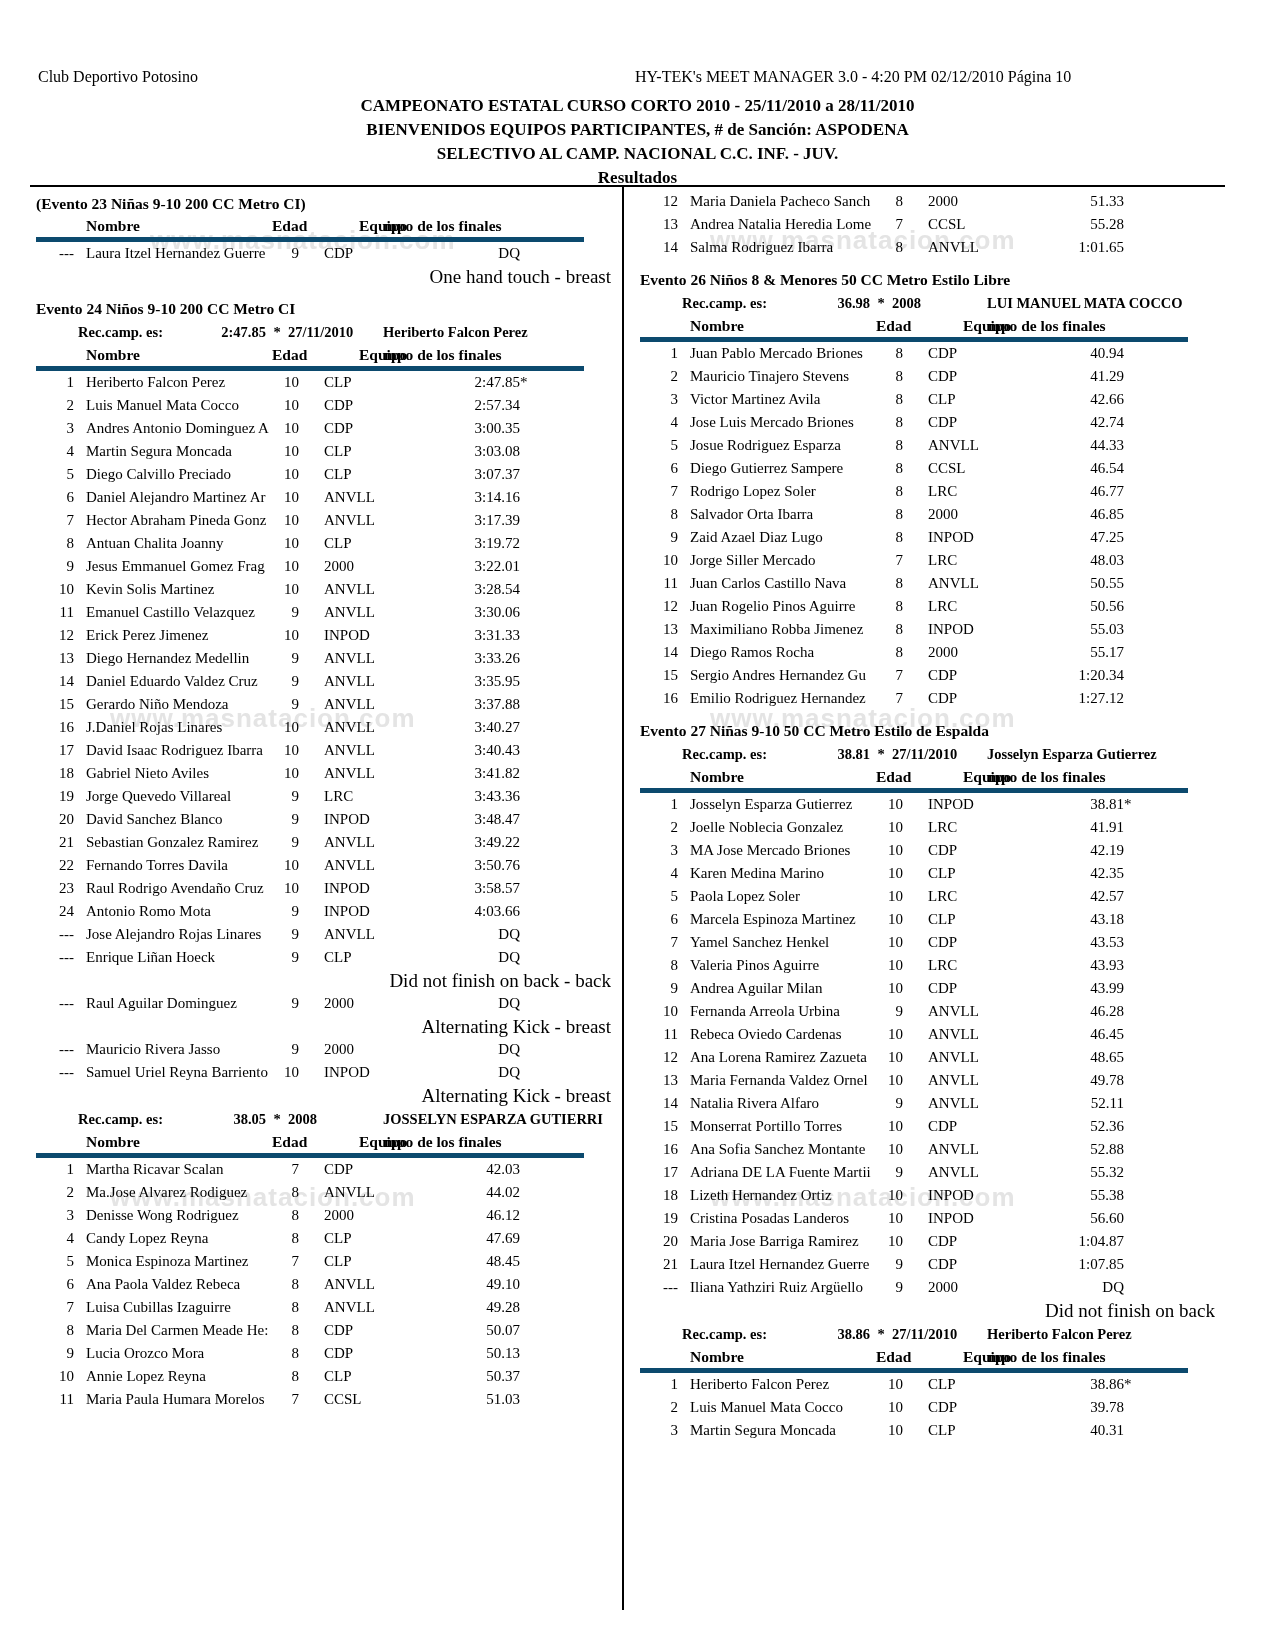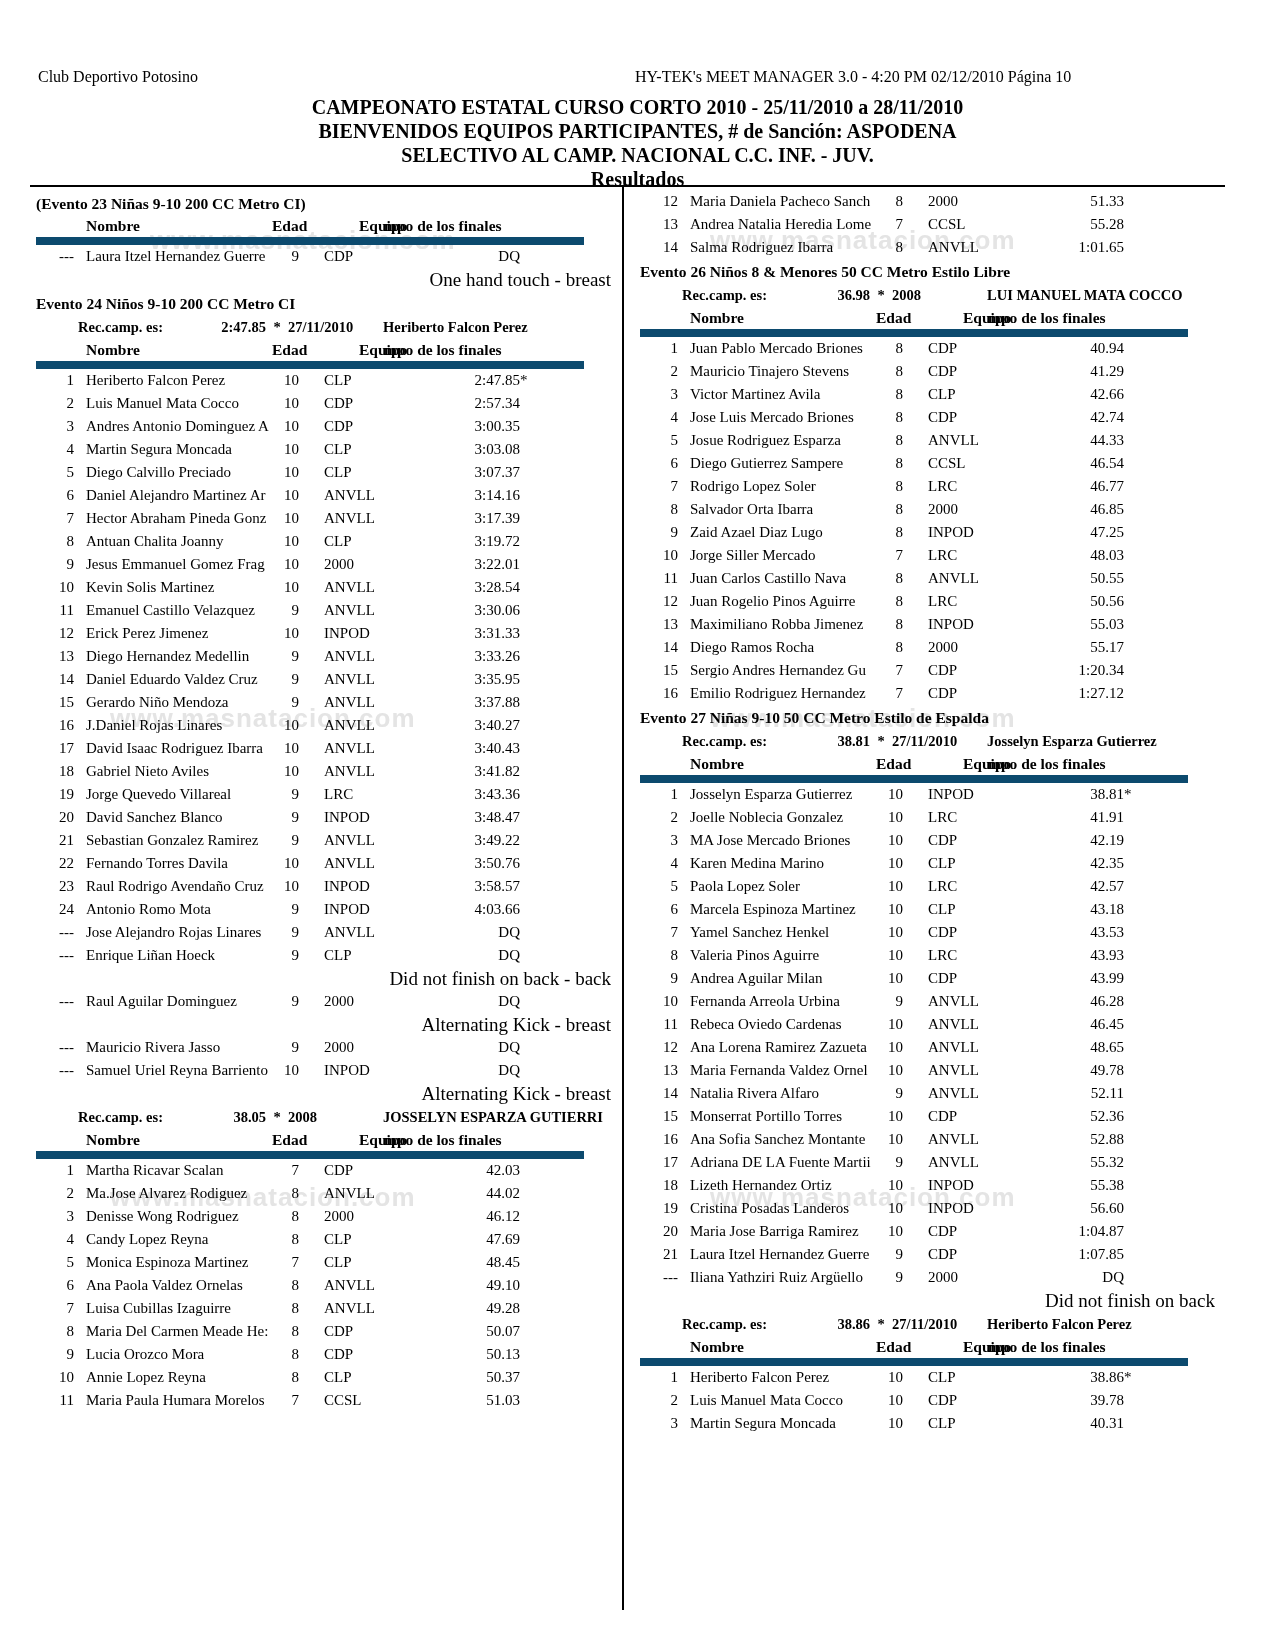--- a/index.html
+++ b/index.html
@@ -2,36 +2,36 @@
 <html><head>
 <meta charset="utf-8">
 <style>
   html, body { margin: 0; padding: 0; background: #ffffff; }
   body {
     width: 1275px; height: 1650px; position: relative; overflow: hidden;
     font-family: "Liberation Serif", "DejaVu Serif", serif; color: #000;
   }
   .hdr-left { position: absolute; left: 38px; top: 68px; font-size: 16px; }
   .hdr-right { position: absolute; left: 635px; top: 68px; font-size: 16px; }
-  .title { position: absolute; left: 0; width: 1275px; text-align: center; font-weight: bold; font-size: 20px; }
+  .title { position: absolute; left: 0; width: 1275px; text-align: center; font-weight: bold; font-size: 17px; }
   .t1 { top: 96px; } .t2 { top: 120px; text-align: center; } .t3 { top: 144px; } .t4 { top: 168px; }
   .topline { position: absolute; left: 30px; top: 185px; width: 1195px; height: 2px; background: #000; }
   .divider { position: absolute; left: 622px; top: 185px; width: 2px; height: 1425px; background: #000; }
   .col { position: absolute; top: 192px; }
   .col.left { left: 36px; width: 575px; }
   .col.right { left: 640px; width: 575px; top: 190px; }
-  .event-title { font-weight: bold; font-size: 15.5px; height: 23px; line-height: 23px; margin-top: 1px; white-space: nowrap; }
+  .event-title { font-weight: bold; font-size: 15.5px; height: 23px; line-height: 23px; margin-top: 9px; white-space: nowrap; }
   .event-title.first { margin-top: 0; }
   .record { font-weight: bold; font-size: 14.5px; height: 24px; line-height: 24px; padding-left: 42px; white-space: nowrap; position: relative; }
   .record .r-label { display: inline-block; width: 128px; }
   .record .r-time { display: inline-block; width: 60px; text-align: right; }
   .record .r-star { display: inline-block; width: 22px; text-align: center; }
   .record .r-date { display: inline-block; width: 95px; }
   .record .r-holder { display: inline-block; }
-  .colhead { font-weight: bold; font-size: 15.5px; height: 22px; line-height: 22px; border-bottom: 8px solid #0c4a6e; position: relative; width: 548px; }
+  .colhead { font-weight: bold; font-size: 15.5px; height: 22px; line-height: 22px; border-bottom: 5px solid #0c4a6e; position: relative; width: 548px; }
   .colhead span { position: absolute; top: 0; }
   .ch-name { left: 50px; } .ch-edad { left: 236px; } .ch-equipo { left: 275px; margin-left: 48px; } .ch-time { left: 348px; }
   .row { position: relative; height: 23px; line-height: 23px; font-size: 15px; white-space: nowrap; }
   .row span { position: absolute; top: 0; }
   .c-place { left: 0; width: 38px; text-align: right; }
   .c-name { left: 50px; width: 198px; overflow: hidden; }
   .c-age { left: 236px; width: 27px; text-align: right; }
   .c-team { left: 288px; }
   .c-time { left: 400px; width: 84px; text-align: right; }
   .c-star { left: 484px; }
@@ -331,21 +331,21 @@
       </div>
       <div class="row">
         <span class="c-place">5</span>
         <span class="c-name">Monica Espinoza Martinez</span>
         <span class="c-age">7</span>
         <span class="c-team">CLP</span>
         <span class="c-time">48.45</span>
       </div>
       <div class="row">
         <span class="c-place">6</span>
-        <span class="c-name">Ana Paola Valdez Ornelas</span>
+        <span class="c-name">Ana Paola Valdez Rebeca</span>
         <span class="c-age">8</span>
         <span class="c-team">ANVLL</span>
         <span class="c-time">49.10</span>
       </div>
       <div class="row">
         <span class="c-place">7</span>
         <span class="c-name">Luisa Cubillas Izaguirre</span>
         <span class="c-age">8</span>
         <span class="c-team">ANVLL</span>
         <span class="c-time">49.28</span>

